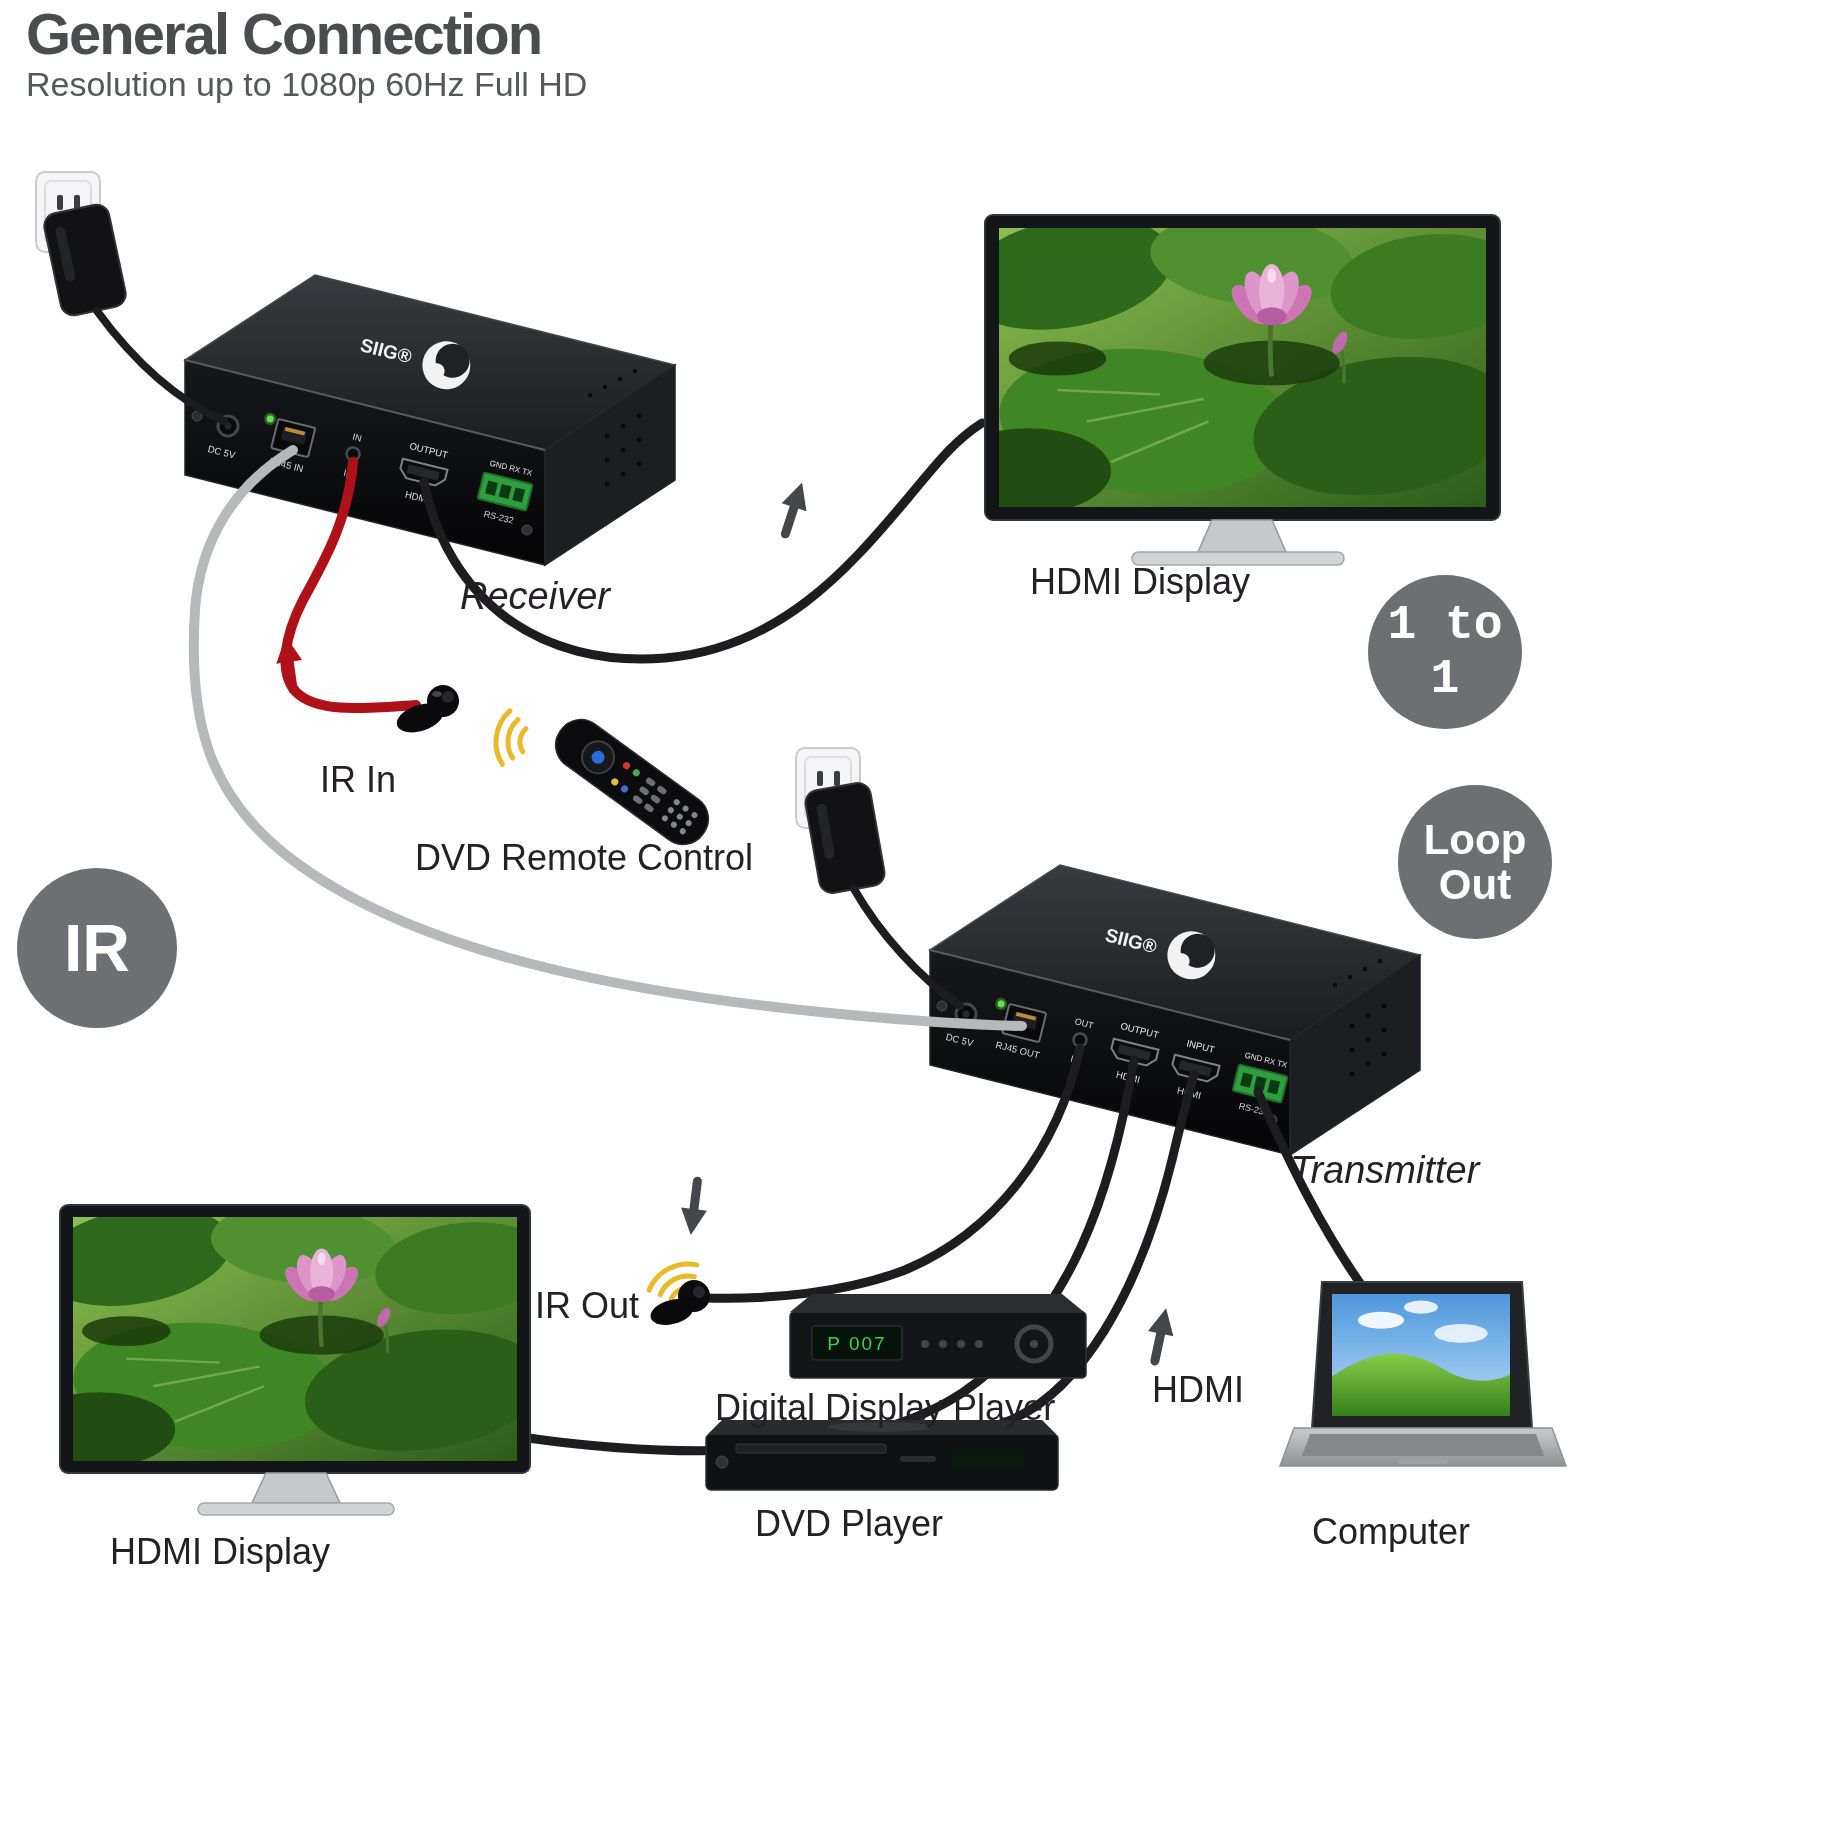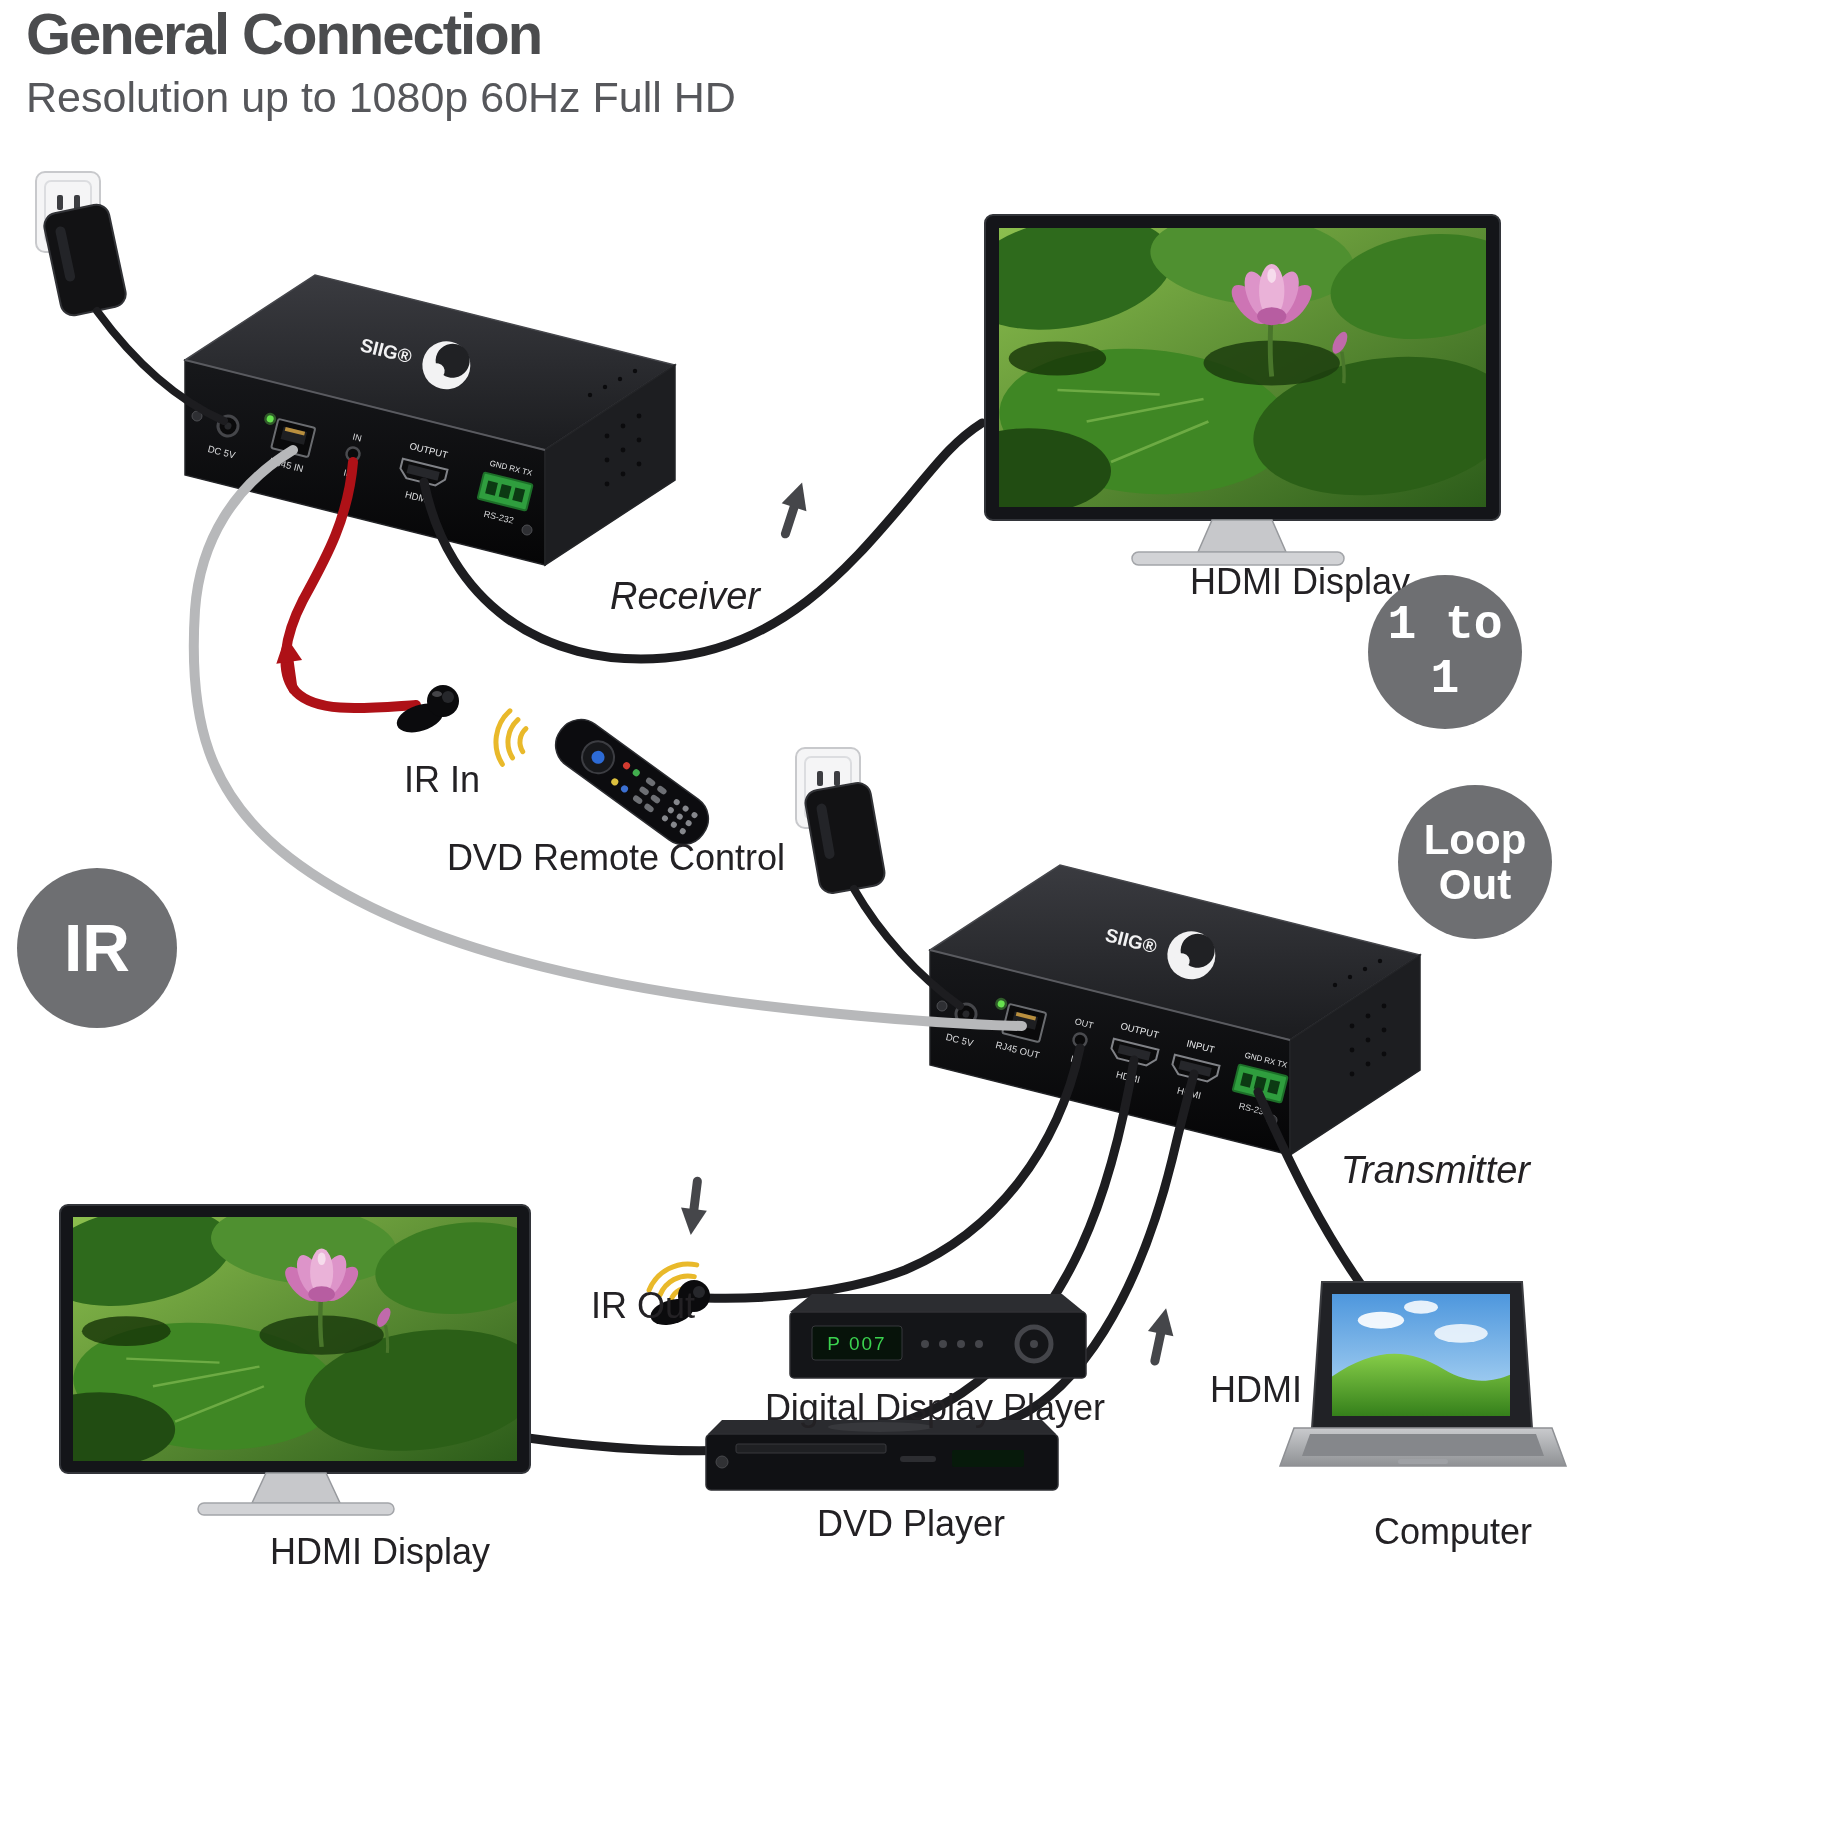--- a/index.html
+++ b/index.html
@@ -1,24 +1,24 @@
 <!DOCTYPE html>
 <html><head>
 <meta charset="utf-8">
 <style>
   *{margin:0;padding:0;box-sizing:border-box}
   html,body{background:#ffffff}
   .canvas{position:relative;width:1840px;height:1840px;background:#ffffff;
           font-family:"Liberation Sans",sans-serif;overflow:hidden}
   .hdr{position:absolute;left:26px;top:4px}
   .title{font-size:58px;font-weight:800;color:#4b4c4e;letter-spacing:-2px;line-height:1.05}
-  .subtitle{font-size:43px;color:#56575b;margin-top:8px}
+  .subtitle{font-size:34px;color:#56575b;}
   svg.art{position:absolute;left:0;top:0}
   svg text{font-family:"Liberation Sans",sans-serif}
-  .lbl{position:absolute;font-size:36px;color:#232124;text-align:right;line-height:1.1}
+  .lbl{position:absolute;font-size:36px;color:#232124;text-align:left;line-height:1.1}
   .lbl.it{font-style:italic;font-size:38px}
   .badge{position:absolute;border-radius:50%;background:#6e6f72;color:#ffffff;
          display:flex;flex-direction:column;align-items:center;justify-content:center;
          font-weight:700;text-align:center}
   .badge .b1{font-size:48px}
   .badge .b2{font-size:42px;line-height:1.08}
   .badge .b3{font-size:66px}
 </style>
 </head>
 <body>

